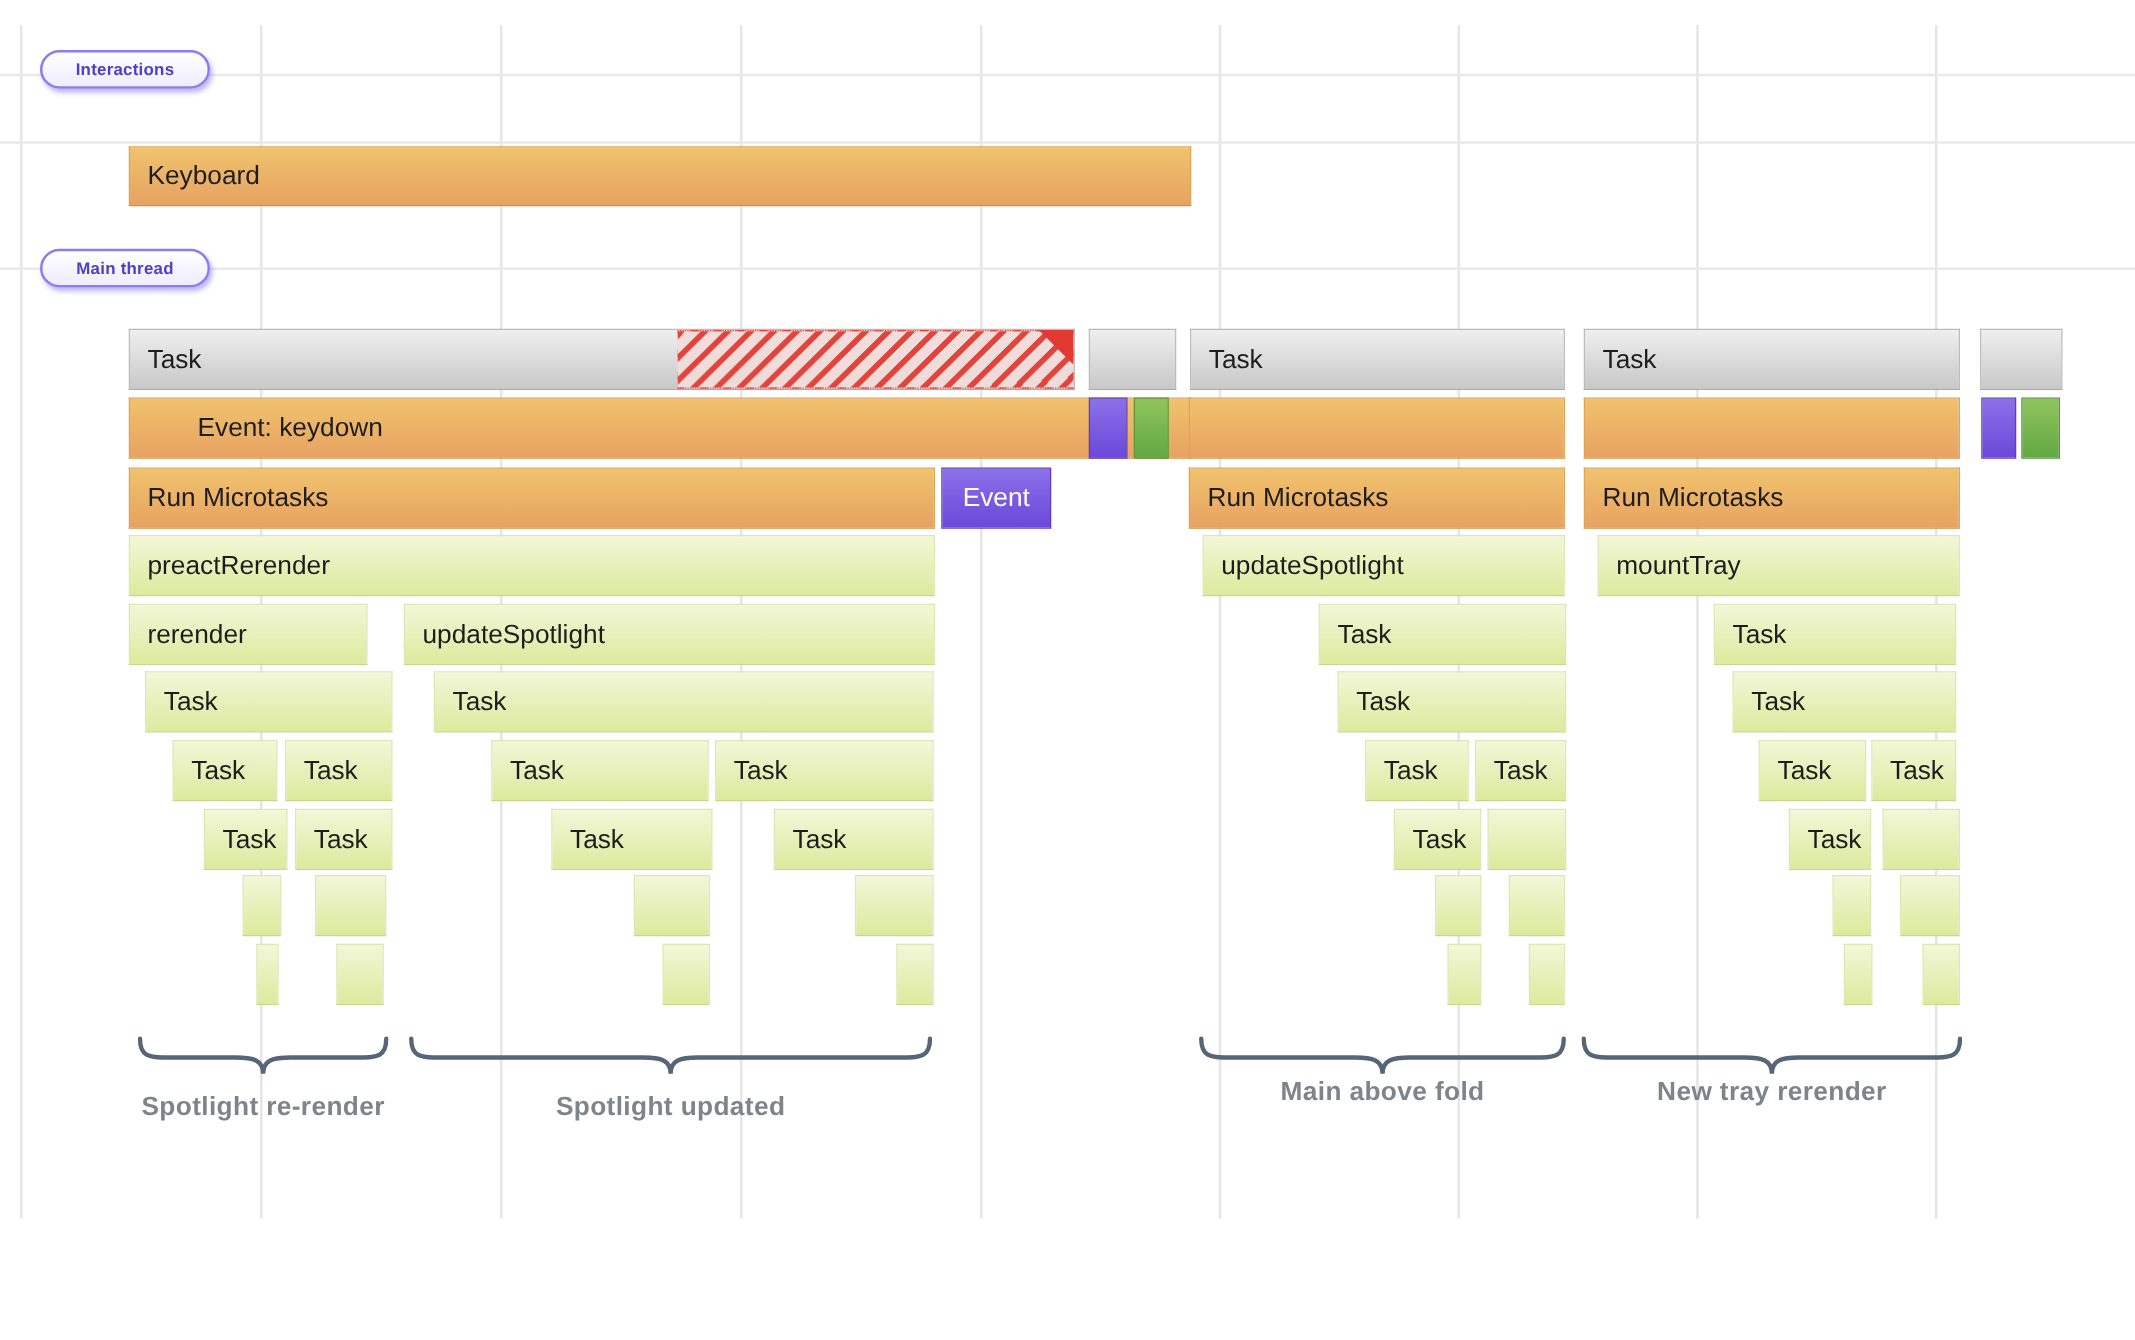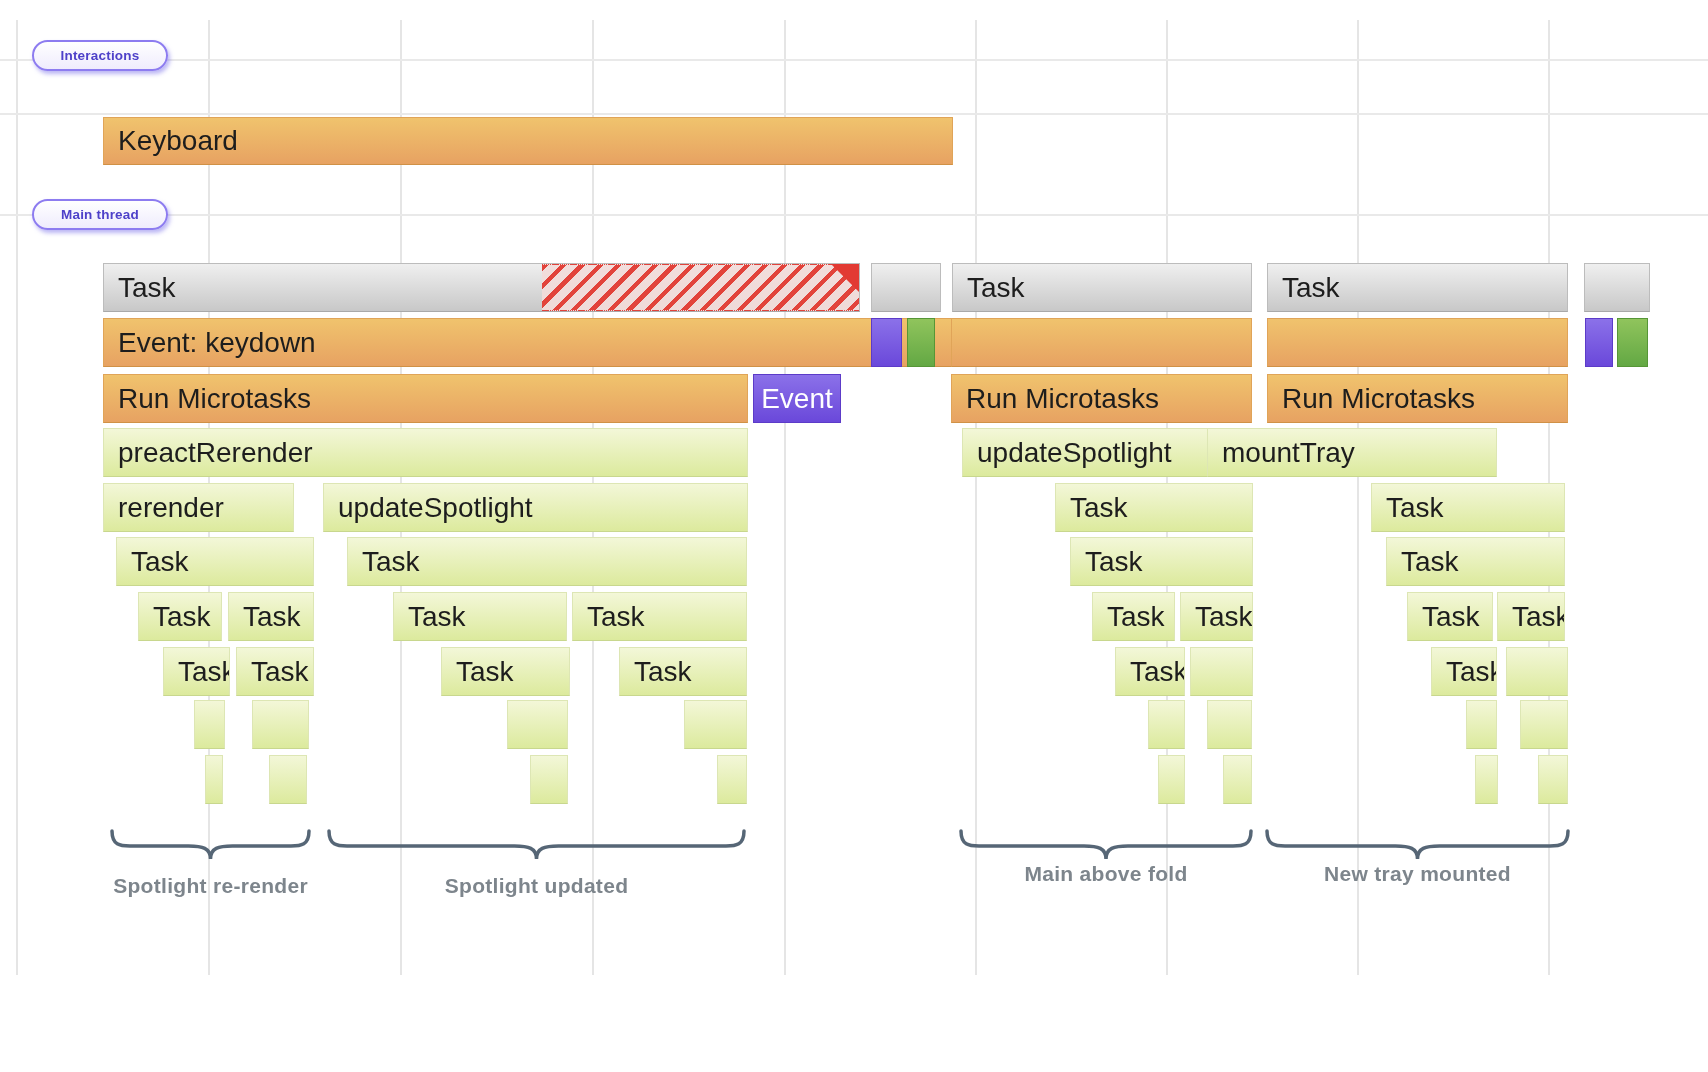--- a/index.html
+++ b/index.html
@@ -20,21 +20,21 @@
     z-index:5;display:flex;align-items:center;justify-content:center;
     color:#4e41c9;font-size:13.5px;font-weight:bold;letter-spacing:.2px;
     box-sizing:border-box;
   }
   #pill-interactions{top:40px;}
   #pill-mainthread{top:199px;}
 
   .bar{
     position:absolute;box-sizing:border-box;z-index:3;
     white-space:nowrap;overflow:hidden;
-    font-size:28px;color:#1d1d1d;
+    font-size:21px;color:#1d1d1d;
   }
   .bar-label{
     display:inline-block;padding-left:14px;pointer-events:none;
   }
   .bar.grey{
     background:linear-gradient(#efefef,#c8c8c8);
     border:1px solid #bcbcbc;border-bottom-color:#a9a9a9;
   }
   .bar.orange{
     background:linear-gradient(#f0c36d,#e7a262);
@@ -88,21 +88,21 @@
       <div class="gridline-v" style="left: 1357px;"></div>
       <div class="gridline-v" style="left: 1548px;"></div>
       <div class="hline" style="top: 59px;"></div>
       <div class="hline" style="top: 113px;"></div>
       <div class="hline" style="top: 214px;"></div>
     </div>
   <div id="layer-bars">
       <div class="bar orange" style="left: 103px; top: 117px; width: 850px; height: 48px; line-height: 46px;"><span class="bar-label">Keyboard</span></div>
       <div class="bar grey" style="left: 103px; top: 263px; width: 757px; height: 49px; line-height: 47px;"><div class="hatch" style="width: 317px;"></div><div class="corner-triangle"></div><span class="bar-label">Task</span></div>
       <div class="bar grey" style="left: 871px; top: 263px; width: 70px; height: 49px; line-height: 47px;"></div>
-      <div class="bar orange" style="left: 103px; top: 318px; width: 850px; height: 49px; line-height: 47px;"><span class="bar-label">Event: keydown</span></div>
+      <div class="bar orange" style="left: 103px; top: 318px; width: 850px; height: 49px; line-height: 47px; padding-left: 40px;"><span class="bar-label">Event: keydown</span></div>
       <div class="bar purple" style="left: 871px; top: 318px; width: 31px; height: 49px; line-height: 47px;"></div>
       <div class="bar paint" style="left: 907px; top: 318px; width: 28px; height: 49px; line-height: 47px;"></div>
       <div class="bar orange" style="left: 103px; top: 374px; width: 645px; height: 49px; line-height: 47px;"><span class="bar-label">Run Microtasks</span></div>
       <div class="bar purple" style="left: 753px; top: 374px; width: 88px; height: 49px; line-height: 47px;"><span class="bar-label">Event</span></div>
       <div class="bar green" style="left: 103px; top: 428px; width: 645px; height: 49px; line-height: 47px;"><span class="bar-label">preactRerender</span></div>
       <div class="bar green" style="left: 103px; top: 483px; width: 191px; height: 49px; line-height: 47px;"><span class="bar-label">rerender</span></div>
       <div class="bar green" style="left: 323px; top: 483px; width: 425px; height: 49px; line-height: 47px;"><span class="bar-label">updateSpotlight</span></div>
       <div class="bar green" style="left: 116px; top: 537px; width: 198px; height: 49px; line-height: 47px;"><span class="bar-label">Task</span></div>
       <div class="bar green" style="left: 347px; top: 537px; width: 400px; height: 49px; line-height: 47px;"><span class="bar-label">Task</span></div>
       <div class="bar green" style="left: 138px; top: 592px; width: 84px; height: 49px; line-height: 47px;"><span class="bar-label">Task</span></div>
@@ -134,21 +134,21 @@
       <div class="bar green" style="left: 1148px; top: 700px; width: 37px; height: 49px; line-height: 47px;"></div>
       <div class="bar green" style="left: 1207px; top: 700px; width: 45px; height: 49px; line-height: 47px;"></div>
       <div class="bar green" style="left: 1158px; top: 755px; width: 27px; height: 49px; line-height: 47px;"></div>
       <div class="bar green" style="left: 1223px; top: 755px; width: 29px; height: 49px; line-height: 47px;"></div>
       <div class="bar grey" style="left: 1267px; top: 263px; width: 301px; height: 49px; line-height: 47px;"><span class="bar-label">Task</span></div>
       <div class="bar grey" style="left: 1584px; top: 263px; width: 66px; height: 49px; line-height: 47px;"></div>
       <div class="bar orange" style="left: 1267px; top: 318px; width: 301px; height: 49px; line-height: 47px;"></div>
       <div class="bar purple" style="left: 1585px; top: 318px; width: 28px; height: 49px; line-height: 47px;"></div>
       <div class="bar paint" style="left: 1617px; top: 318px; width: 31px; height: 49px; line-height: 47px;"></div>
       <div class="bar orange" style="left: 1267px; top: 374px; width: 301px; height: 49px; line-height: 47px;"><span class="bar-label">Run Microtasks</span></div>
-      <div class="bar green" style="left: 1207px; top: 428px; width: 290px; height: 49px; line-height: 47px;"><span class="bar-label">mountTray</span></div>
+      <div class="bar green" style="left: 1278px; top: 428px; width: 290px; height: 49px; line-height: 47px;"><span class="bar-label">mountTray</span></div>
       <div class="bar green" style="left: 1371px; top: 483px; width: 194px; height: 49px; line-height: 47px;"><span class="bar-label">Task</span></div>
       <div class="bar green" style="left: 1386px; top: 537px; width: 179px; height: 49px; line-height: 47px;"><span class="bar-label">Task</span></div>
       <div class="bar green" style="left: 1407px; top: 592px; width: 86px; height: 49px; line-height: 47px;"><span class="bar-label">Task</span></div>
       <div class="bar green" style="left: 1497px; top: 592px; width: 68px; height: 49px; line-height: 47px;"><span class="bar-label">Task</span></div>
       <div class="bar green" style="left: 1431px; top: 647px; width: 66px; height: 49px; line-height: 47px;"><span class="bar-label">Task</span></div>
       <div class="bar green" style="left: 1506px; top: 647px; width: 62px; height: 49px; line-height: 47px;"></div>
       <div class="bar green" style="left: 1466px; top: 700px; width: 31px; height: 49px; line-height: 47px;"></div>
       <div class="bar green" style="left: 1520px; top: 700px; width: 48px; height: 49px; line-height: 47px;"></div>
       <div class="bar green" style="left: 1475px; top: 755px; width: 23px; height: 49px; line-height: 47px;"></div>
       <div class="bar green" style="left: 1538px; top: 755px; width: 30px; height: 49px; line-height: 47px;"></div>
@@ -162,21 +162,21 @@
         <path d="M 2 3 C 2 17, 10 18, 20 18 L 187.5 18 C 201.5 18, 209.5 20, 209.5 31 C 209.5 20, 217.5 18, 231.5 18 L 399 18 C 409 18, 417 17, 417 3" fill="none" stroke="#566676" stroke-width="3.5" stroke-linecap="round"></path>
       </svg>
       <div class="annotation-label" style="left: 366.5px; top: 874px;">Spotlight updated</div>
       <svg width="294" height="34" class="brace-svg" style="left: 959px; top: 828px;">
         <path d="M 2 3 C 2 17, 10 18, 20 18 L 125 18 C 139 18, 147 20, 147 31 C 147 20, 155 18, 169 18 L 274 18 C 284 18, 292 17, 292 3" fill="none" stroke="#566676" stroke-width="3.5" stroke-linecap="round"></path>
       </svg>
       <div class="annotation-label" style="left: 936px; top: 862px;">Main above fold</div>
       <svg width="305" height="34" class="brace-svg" style="left: 1265px; top: 828px;">
         <path d="M 2 3 C 2 17, 10 18, 20 18 L 130.5 18 C 144.5 18, 152.5 20, 152.5 31 C 152.5 20, 160.5 18, 174.5 18 L 285 18 C 295 18, 303 17, 303 3" fill="none" stroke="#566676" stroke-width="3.5" stroke-linecap="round"></path>
       </svg>
-      <div class="annotation-label" style="left: 1247.5px; top: 862px;">New tray mounted</div>
+      <div class="annotation-label" style="left: 1247.5px; top: 862px;">New tray rerender</div>
     </div>
 
   <div class="track-pill" id="pill-interactions">
     <span>Interactions</span>
   </div>
   <div class="track-pill" id="pill-mainthread">
     <span>Main thread</span>
   </div>
 </div>
 

